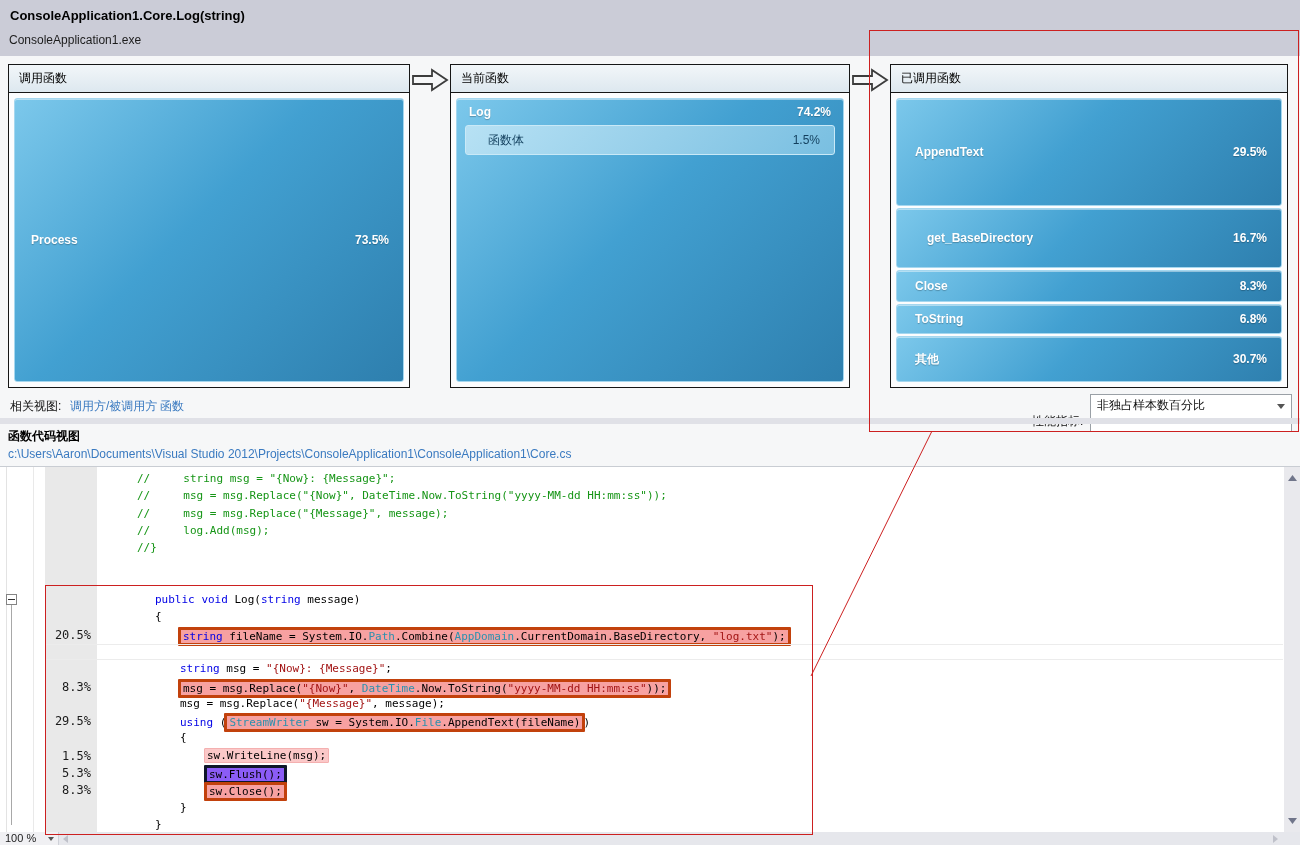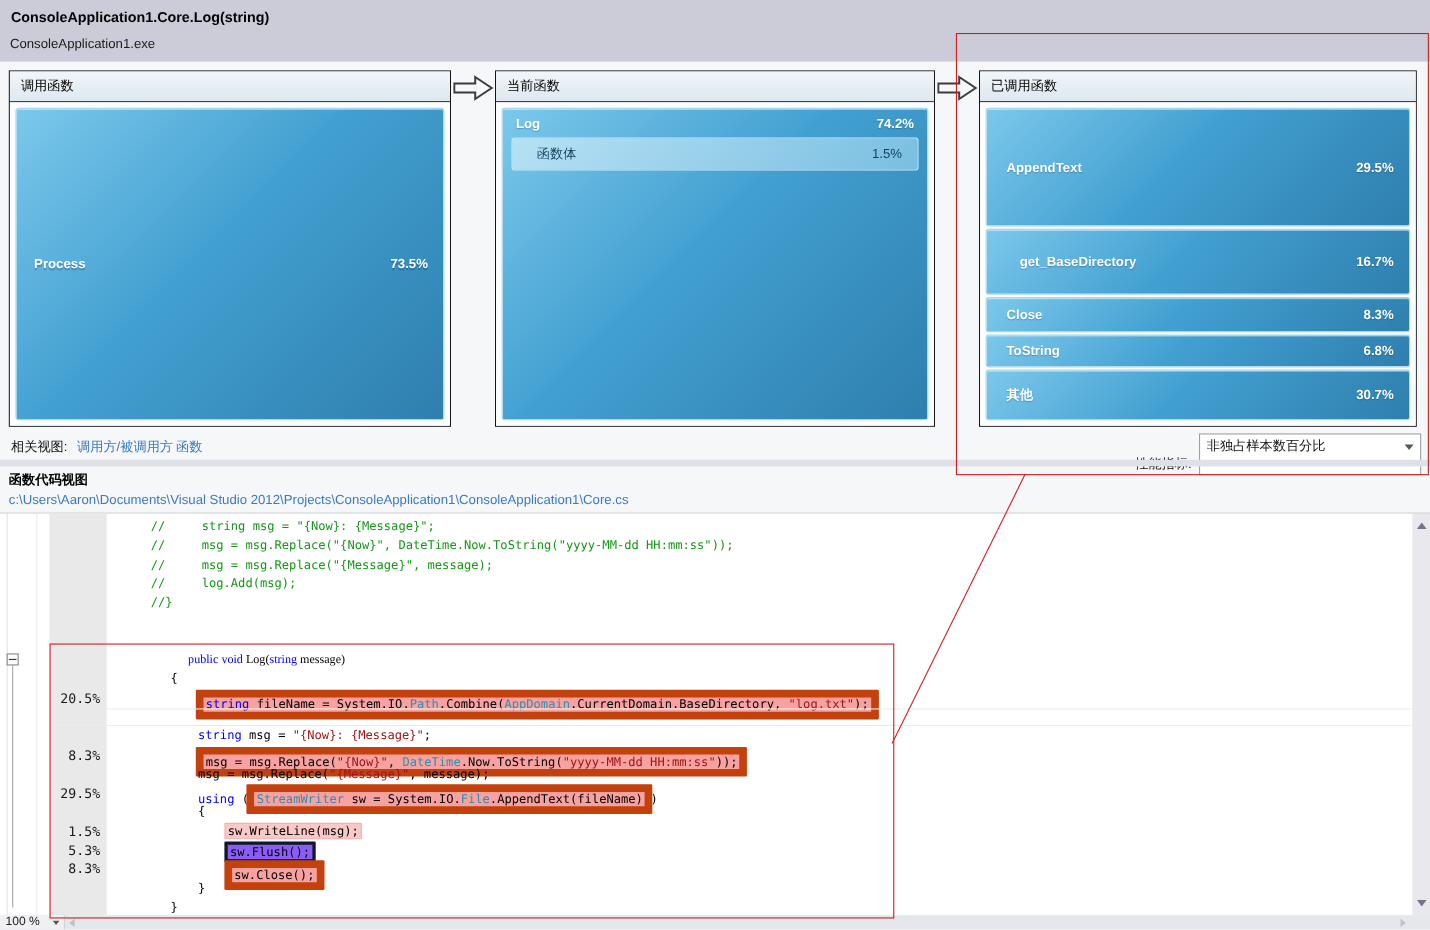--- a/index.html
+++ b/index.html
@@ -46,21 +46,21 @@
   .fold-box{position:absolute;left:6px;width:9px;height:9px;border:1px solid #848484;background:#fff;}
   .fold-box:before{content:"";position:absolute;left:1px;right:1px;top:4px;height:1px;background:#333;}
 
   .code-line{position:absolute;left:0;width:100%;height:17px;font-family:"DejaVu Sans Mono",monospace;
      font-size:11px;line-height:16px;white-space:pre;}
   .code-line .pctcol{position:absolute;left:45px;width:46px;text-align:right;color:#1a1a1a;font-size:12px;}
   .code-line .codetext{position:absolute;top:0;}
   .sep-row{position:absolute;left:45px;width:1238px;height:16px;border-top:1px solid #ececec;border-bottom:1px solid #ececec;box-sizing:border-box;}
   .tok-n{color:#000;} .tok-k{color:#0000e6;} .tok-t{color:#2b91af;} .tok-s{color:#a31515;} .tok-c{color:#169516;}
   .hl{display:inline-block;padding:0 2px;margin:0 -2px;border-radius:1px;}
-  .hl.strong{background:#f7a1a1;border:7px solid #c2410c;line-height:13px;}
+  .hl.strong{background:#f7a1a1;border:3px solid #c2410c;line-height:13px;}
   .hl.mid{background:#8b5cf6;border:3px solid #0f172a;line-height:13px;}
   .hl.light{background:#fbc8c8;border:1px solid #f4b0b0;line-height:13px;}
 
   
   .vscroll{left:1284px;top:467px;width:16px;height:365px;background:#e9e9ed;}
   .hbar{left:0;top:832px;width:1300px;height:13px;background:#e6e7ec;}
   .zoombox{position:absolute;left:0;top:832px;width:58px;height:13px;background:#f0f0f3;border-right:1px solid #cfd1d8;}
   .zoombox .zv{position:absolute;left:5px;top:0;font-size:11px;line-height:13px;color:#222;}
   .zoombox .caret{position:absolute;right:4px;top:5px;width:0;height:0;border-left:3px solid transparent;border-right:3px solid transparent;border-top:4px solid #555;}
 
@@ -156,21 +156,21 @@
   <div class="fold-line" style="top:136px;height:222px;"></div>
   <div class="fold-box" style="top:127px;"></div>
   <div id="code-lines" style="position:absolute;left:0;top:0;width:100%;height:100%;">
       <div class="code-line" style="top: 3.9px;"><span class="codetext" style="left: 137px;"><span class="tok-c">//     string msg = "{Now}: {Message}";</span></span></div>
       <div class="code-line" style="top: 21.2px;"><span class="codetext" style="left: 137px;"><span class="tok-c">//     msg = msg.Replace("{Now}", DateTime.Now.ToString("yyyy-MM-dd HH:mm:ss"));</span></span></div>
       <div class="code-line" style="top: 38.5px;"><span class="codetext" style="left: 137px;"><span class="tok-c">//     msg = msg.Replace("{Message}", message);</span></span></div>
       <div class="code-line" style="top: 55.8px;"><span class="codetext" style="left: 137px;"><span class="tok-c">//     log.Add(msg);</span></span></div>
       <div class="code-line" style="top: 73.1px;"><span class="codetext" style="left: 137px;"><span class="tok-c">//}</span></span></div>
       <div class="code-line" style="top: 90.4px;"><span class="codetext" style="left: 137px;"></span></div>
       <div class="code-line" style="top: 107.7px;"><span class="codetext" style="left: 137px;"></span></div>
-      <div class="code-line" style="top: 125px;"><span class="codetext" style="left: 171px; font-family: Liberation Serif, serif;"><span class="tok-k">public</span><span class="tok-n"> </span><span class="tok-k">void</span><span class="tok-n"> Log(</span><span class="tok-k">string</span><span class="tok-n"> message)</span></span></div>
+      <div class="code-line" style="top: 125px;"><span class="codetext" style="left: 155px;"><span class="tok-k">public</span><span class="tok-n"> </span><span class="tok-k">void</span><span class="tok-n"> Log(</span><span class="tok-k">string</span><span class="tok-n"> message)</span></span></div>
       <div class="code-line" style="top: 142.3px;"><span class="codetext" style="left: 155px;"><span class="tok-n">{</span></span></div>
       <div class="code-line" style="top: 159.6px;"><span class="pctcol">20.5%</span><span class="codetext" style="left: 180px;"><span class="hl strong"><span class="tok-k">string</span><span class="tok-n"> fileName = System.IO.</span><span class="tok-t">Path</span><span class="tok-n">.Combine(</span><span class="tok-t">AppDomain</span><span class="tok-n">.CurrentDomain.BaseDirectory, </span><span class="tok-s">"log.txt"</span><span class="tok-n">);</span></span></span></div>
       <div class="sep-row" style="top: 176.9px;"></div>
       <div class="code-line" style="top: 194.2px;"><span class="codetext" style="left: 180px;"><span class="tok-k">string</span><span class="tok-n"> msg = </span><span class="tok-s">"{Now}: {Message}"</span><span class="tok-n">;</span></span></div>
       <div class="code-line" style="top: 211.5px;"><span class="pctcol">8.3%</span><span class="codetext" style="left: 180px;"><span class="hl strong"><span class="tok-n">msg = msg.Replace(</span><span class="tok-s">"{Now}"</span><span class="tok-n">, </span><span class="tok-t">DateTime</span><span class="tok-n">.Now.ToString(</span><span class="tok-s">"yyyy-MM-dd HH:mm:ss"</span><span class="tok-n">));</span></span></span></div>
       <div class="code-line" style="top: 228.8px;"><span class="codetext" style="left: 180px;"><span class="tok-n">msg = msg.Replace(</span><span class="tok-s">"{Message}"</span><span class="tok-n">, message);</span></span></div>
       <div class="code-line" style="top: 246.1px;"><span class="pctcol">29.5%</span><span class="codetext" style="left: 180px;"><span class="tok-k">using</span><span class="tok-n"> (</span><span class="hl strong"><span class="tok-t">StreamWriter</span><span class="tok-n"> sw = System.IO.</span><span class="tok-t">File</span><span class="tok-n">.AppendText(fileName)</span></span><span class="tok-n">)</span></span></div>
       <div class="code-line" style="top: 263.4px;"><span class="codetext" style="left: 180px;"><span class="tok-n">{</span></span></div>
       <div class="code-line" style="top: 280.7px;"><span class="pctcol">1.5%</span><span class="codetext" style="left: 206px;"><span class="hl light"><span class="tok-n">sw.WriteLine(msg);</span></span></span></div>
       <div class="code-line" style="top: 298px;"><span class="pctcol">5.3%</span><span class="codetext" style="left: 206px;"><span class="hl mid"><span class="tok-n">sw.Flush();</span></span></span></div>

